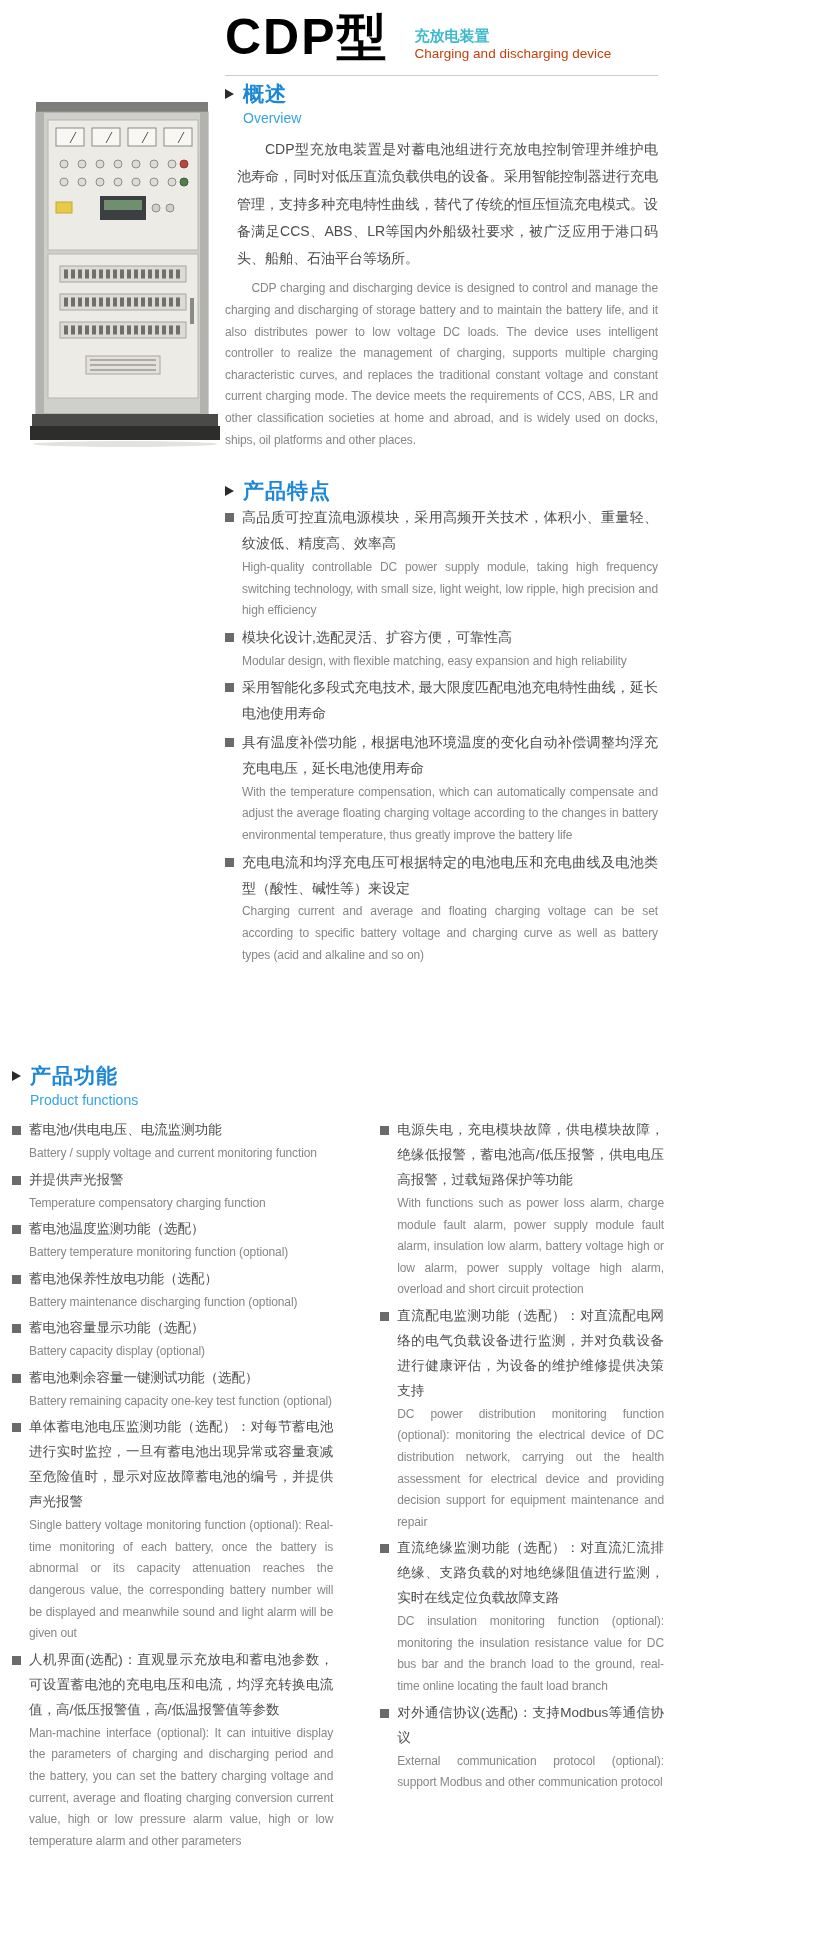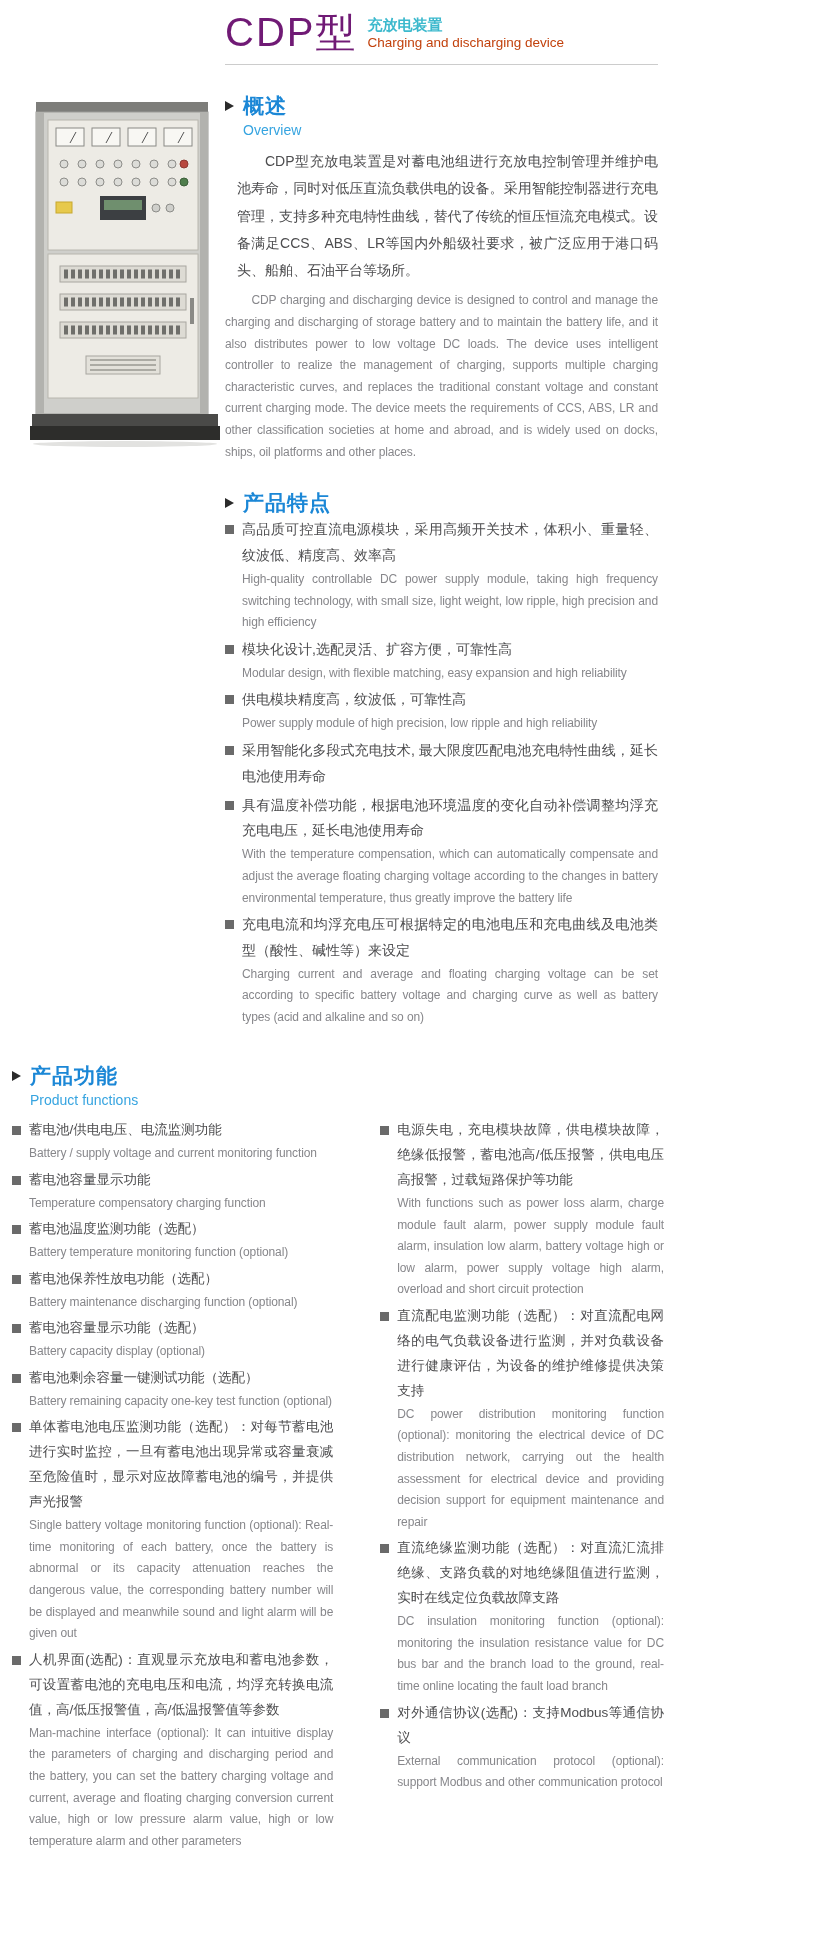--- a/index.html
+++ b/index.html
@@ -3,32 +3,32 @@
 <meta charset="utf-8">
 <style>
   html,body{margin:0;padding:0;background:#ffffff;}
   .page{
     position:relative;width:830px;height:1937px;background:#ffffff;overflow:hidden;
     font-family:"Liberation Sans","DejaVu Sans",sans-serif;
   }
   
   .titleblock{position:absolute;left:225px;top:10px;width:433px;}
   .titlebar{display:flex;align-items:flex-end;gap:10px;}
-  .model{font-size:40px;line-height:1.1;font-weight:400;color:#701a75;letter-spacing:2px;}
-  .subt{display:flex;flex-direction:column;padding-bottom:2px;}
+  .model{font-size:50px;line-height:1.1;font-weight:700;color:#000000;letter-spacing:2px;}
+  .subt{display:flex;flex-direction:column;padding-bottom:2px;margin-left:16px;}
   .sub-cn{font-size:15px;font-weight:bold;color:#3cb9cd;line-height:1.3;}
   .sub-en{font-size:13.5px;color:#c2410c;line-height:1.3;}
   .title-divider{border-top:1px solid #cccccc;margin-top:10px;}
   
   .sec-head{display:flex;align-items:center;gap:9px;}
   .tri{width:0;height:0;border-left:9px solid #2b2b2b;border-top:5.5px solid transparent;border-bottom:5.5px solid transparent;}
   .sec-cn{font-size:21px;font-weight:600;color:#1b87d6;letter-spacing:1px;}
   .sec-en{font-size:14px;color:#36a4e0;margin:2px 0 10px 18px;}
   
-  .col-right-top{position:absolute;left:225px;top:92px;width:433px;}
+  .col-right-top{position:absolute;left:225px;top:80px;width:433px;}
   .para-cn{font-size:14px;color:#4d4d4f;line-height:1.95;text-align:justify;text-indent:2em;margin:4px 0 6px 12px;}
   .para-en{font-size:12px;color:#87878b;line-height:1.8;text-align:justify;text-indent:2.2em;letter-spacing:-0.1px;margin:0;}
   .features{margin-top:26px;}
   
   .item{margin-bottom:3px;}
   .item-cn-row{display:flex;}
   .bullet{flex:0 0 auto;width:9px;height:9px;background:#6a6a6a;margin:8px 8px 0 0;}
   .item-cn{flex:1;font-size:14px;color:#4d4d4f;line-height:1.85;text-align:justify;}
   .item-en{margin-left:17px;font-size:12px;color:#87878b;line-height:1.8;text-align:justify;letter-spacing:-0.1px;}
   
@@ -158,27 +158,20 @@
           </div>
 
           <div class="item">
             <div class="item-cn-row">
               <span class="bullet"></span>
               <span class="item-cn">模块化设计,选配灵活、扩容方便，可靠性高</span>
             </div>
             <div class="item-en">Modular design, with flexible matching, easy expansion and high reliability</div>
           </div>
 
-          <div class="item">
-            <div class="item-cn-row">
-              <span class="bullet"></span>
-              <span class="item-cn">供电模块精度高，纹波低，可靠性高</span>
-            </div>
-            <div class="item-en">Power supply module of high precision, low ripple and high reliability</div>
-          </div>
 
           <div class="item">
             <div class="item-cn-row">
               <span class="bullet"></span>
               <span class="item-cn">采用智能化多段式充电技术, 最大限度匹配电池充电特性曲线，延长电池使用寿命</span>
             </div>
           </div>
 
           <div class="item">
             <div class="item-cn-row">
@@ -213,21 +206,21 @@
             <div class="item-cn-row">
               <span class="bullet"></span>
               <span class="item-cn">蓄电池/供电电压、电流监测功能</span>
             </div>
             <div class="item-en">Battery / supply voltage and current monitoring function</div>
           </div>
 
           <div class="item">
             <div class="item-cn-row">
               <span class="bullet"></span>
-              <span class="item-cn">蓄电池容量显示功能</span>
+              <span class="item-cn">并提供声光报警</span>
             </div>
             <div class="item-en">Temperature compensatory charging function</div>
           </div>
 
           <div class="item">
             <div class="item-cn-row">
               <span class="bullet"></span>
               <span class="item-cn">蓄电池温度监测功能（选配）</span>
             </div>
             <div class="item-en">Battery temperature monitoring function (optional)</div>

